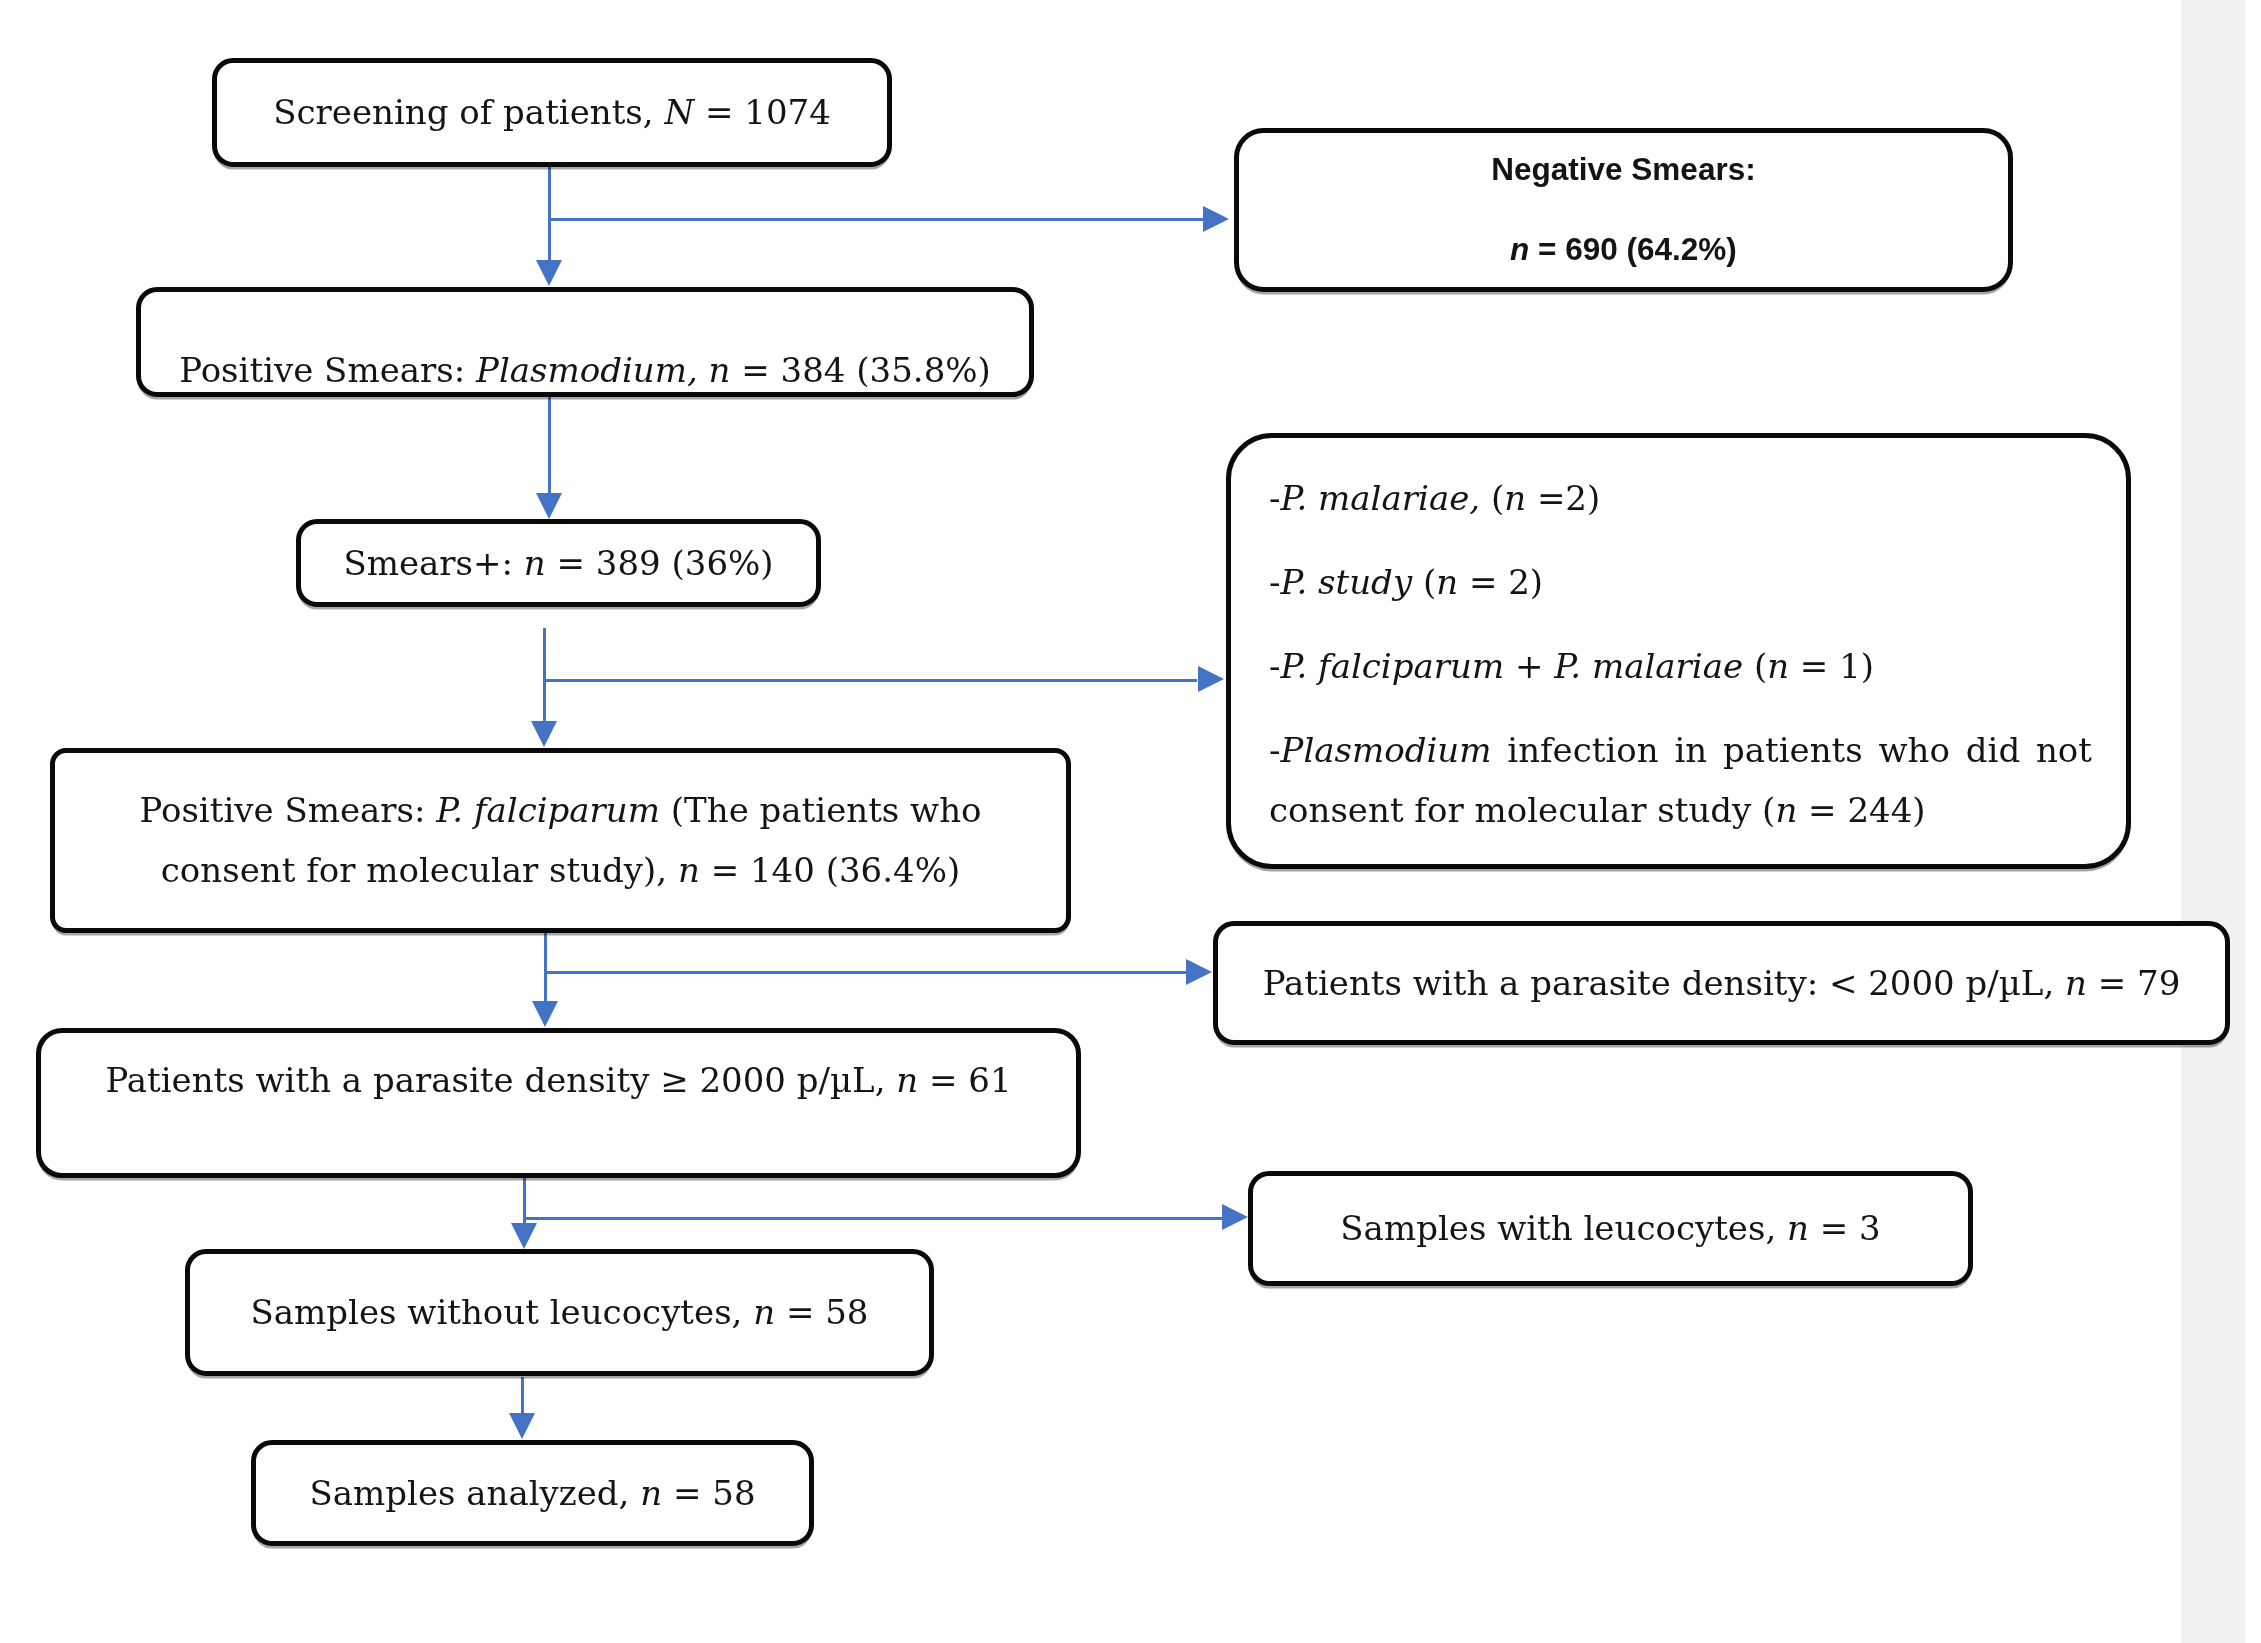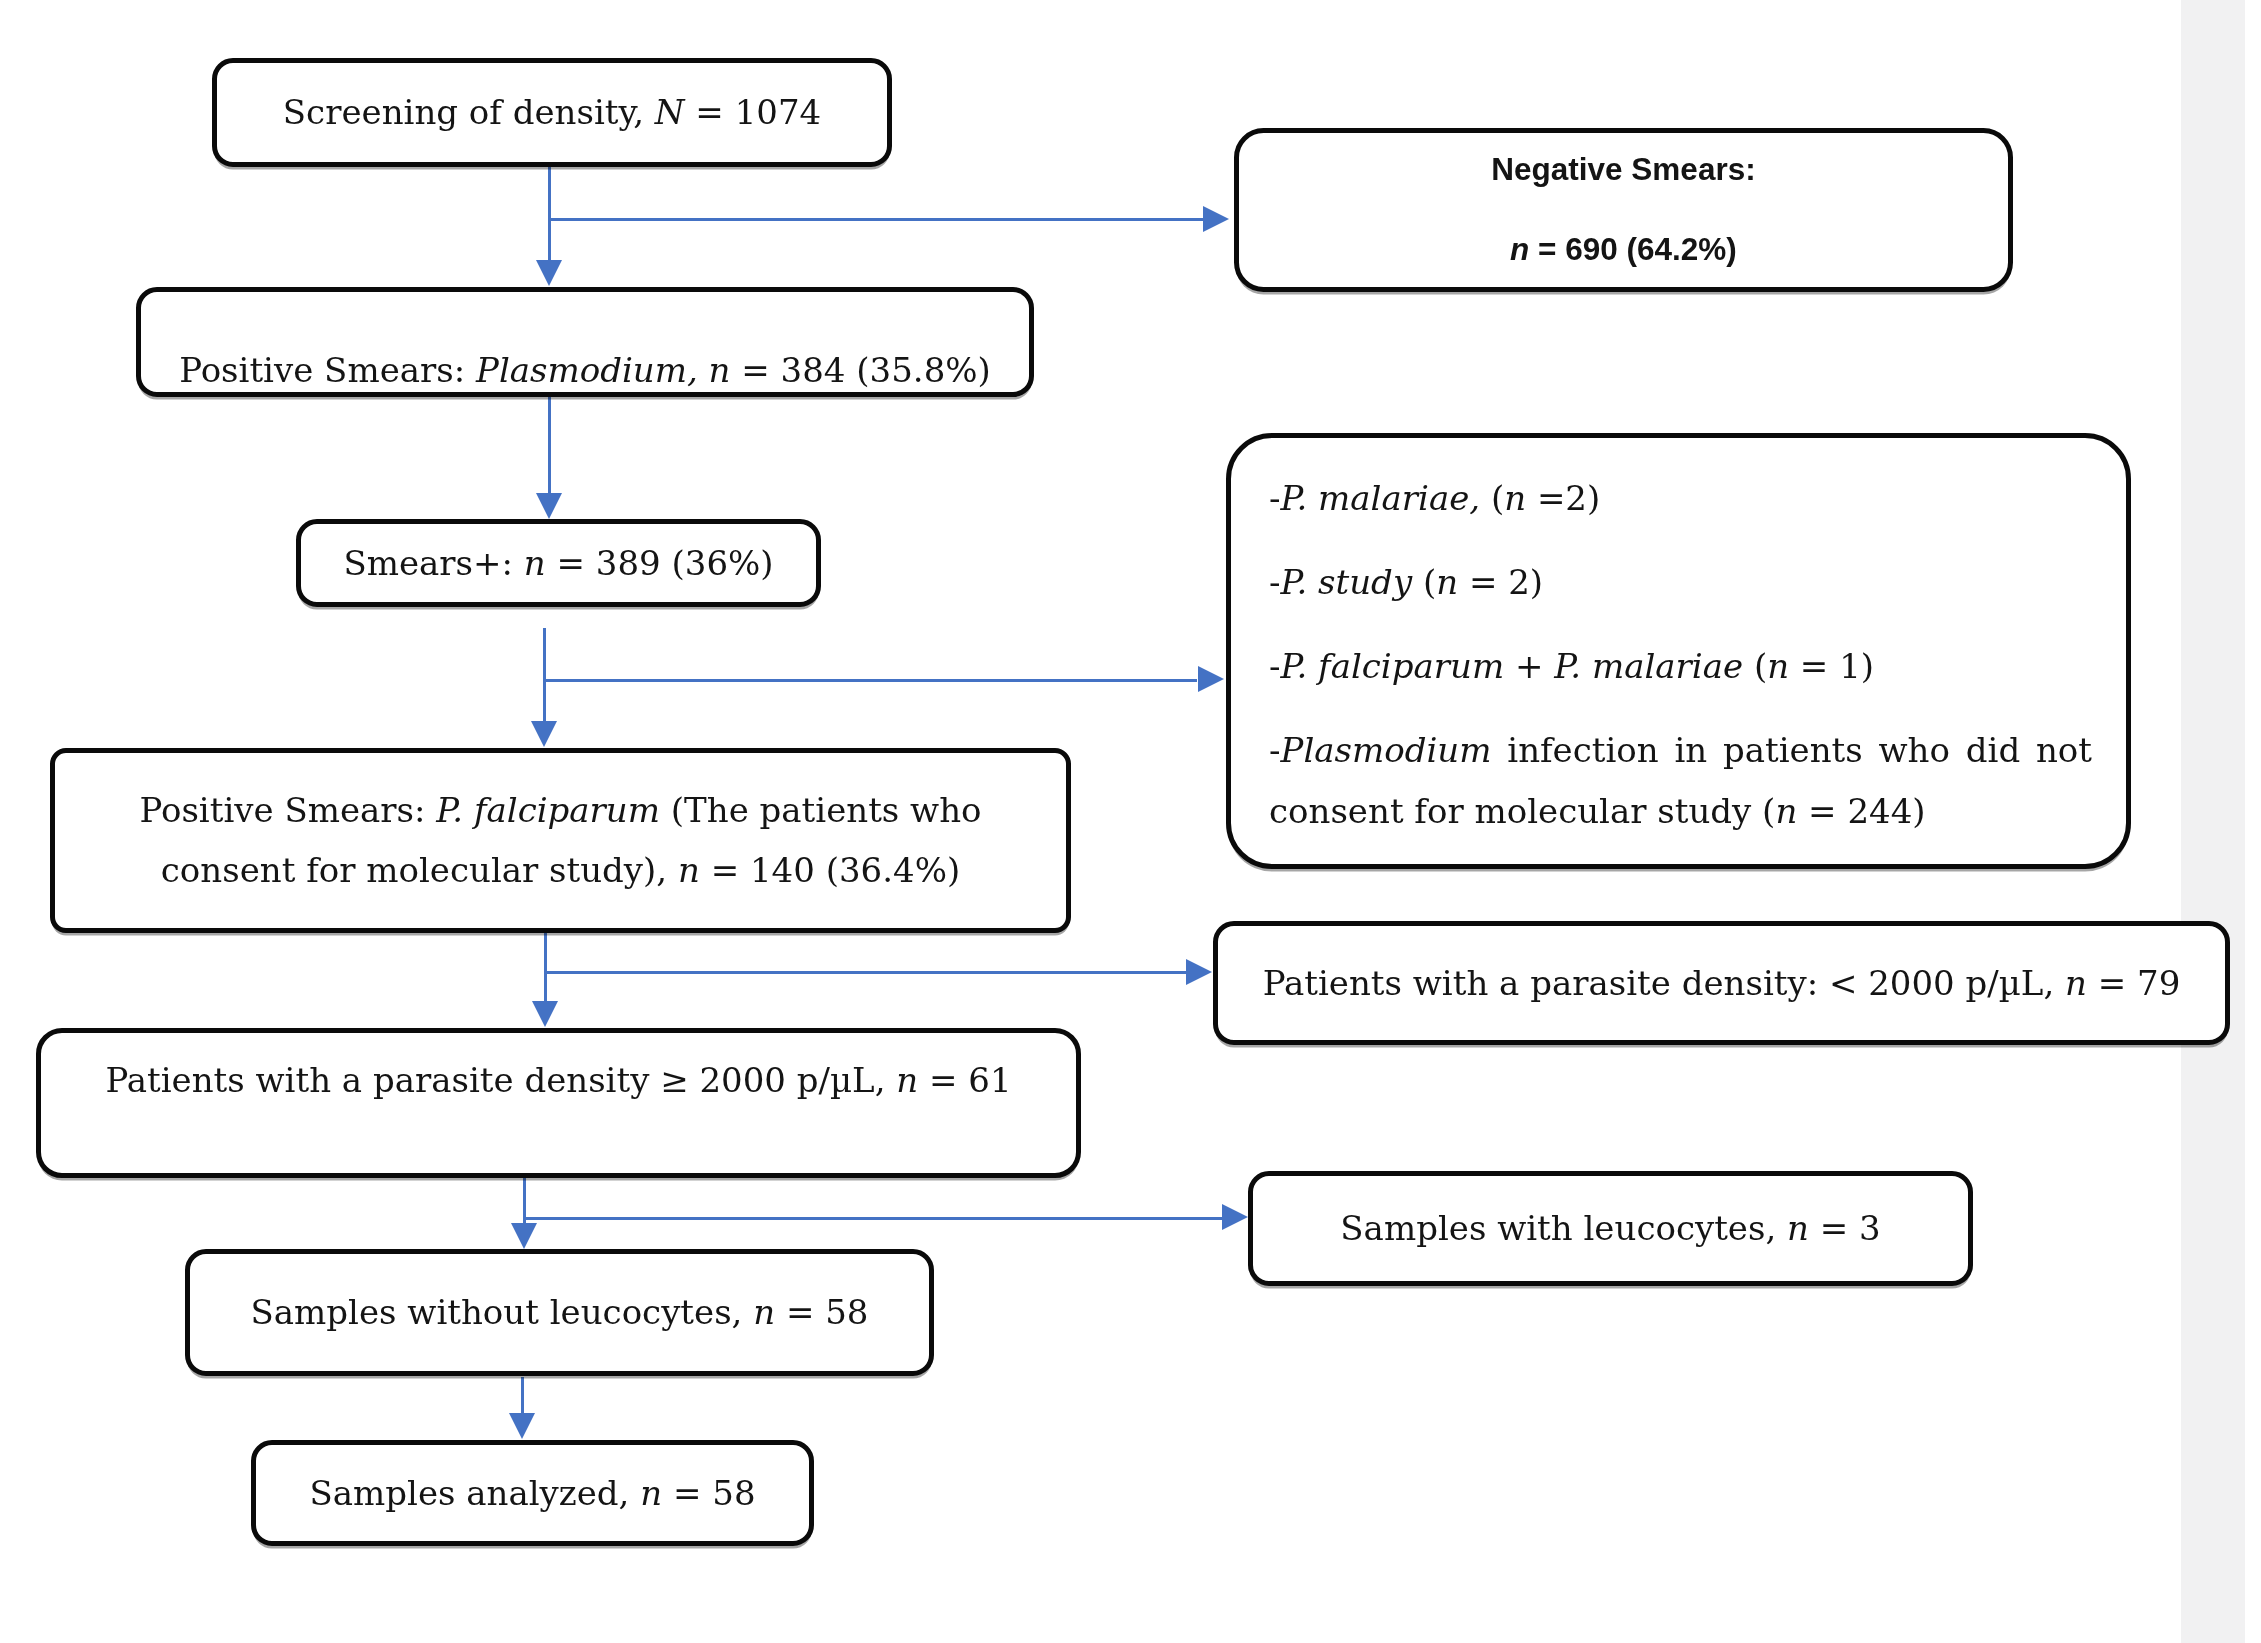--- a/index.html
+++ b/index.html
@@ -31,21 +31,21 @@
   .it{font-style:italic;}
   .sansbold{
     font-family:"Liberation Sans", sans-serif;
     font-weight:bold;
     font-size:31.5px;
   }
   .sansbold p{line-height:1.2;}
   .negative-gap{display:flex;flex-direction:column;gap:42px;align-items:center;}
   .bigbox{
     align-items:flex-start;
-    justify-content:flex-start;
+    justify-content:center;
     text-align:left;
     padding:30px 34px 0 38px;
     border-radius:46px;
   }
   .bigbox p{text-align:justify;line-height:1.78;margin:0 0 23.6px 0;}
   .vline{position:absolute;width:3.3px;background:#4472c4;z-index:1;}
   .hline{position:absolute;height:3.3px;background:#4472c4;z-index:1;}
   .ah-down{position:absolute;width:0;height:0;
     border-left:13.8px solid transparent;border-right:13.8px solid transparent;
     border-top:26px solid #4472c4;z-index:1;}
@@ -54,21 +54,21 @@
     border-left:26px solid #4472c4;z-index:1;}
 </style>
 </head>
 <body>
 
 <div id="canvas">
 
   <div class="strip" style="left:2181px;width:64px;background:#f1f1f2;"></div>
 
   <div class="node" style="left:212px;top:58px;width:680px;height:109px;">
-    <p><span>Screening of density, </span><span class="it">N</span><span> = 1074</span></p>
+    <p><span>Screening of patients, </span><span class="it">N</span><span> = 1074</span></p>
   </div>
 
   <div class="node sansbold" style="left:1234px;top:128px;width:779px;height:164px;border-radius:29.5px;">
     <div class="negative-gap">
       <p><span>Negative Smears:</span></p>
       <p><span class="it">n </span><span>= 690 (64.2%)</span></p>
     </div>
   </div>
 
   <div class="node" style="left:136px;top:287px;width:898px;height:110px;justify-content:flex-end;">

